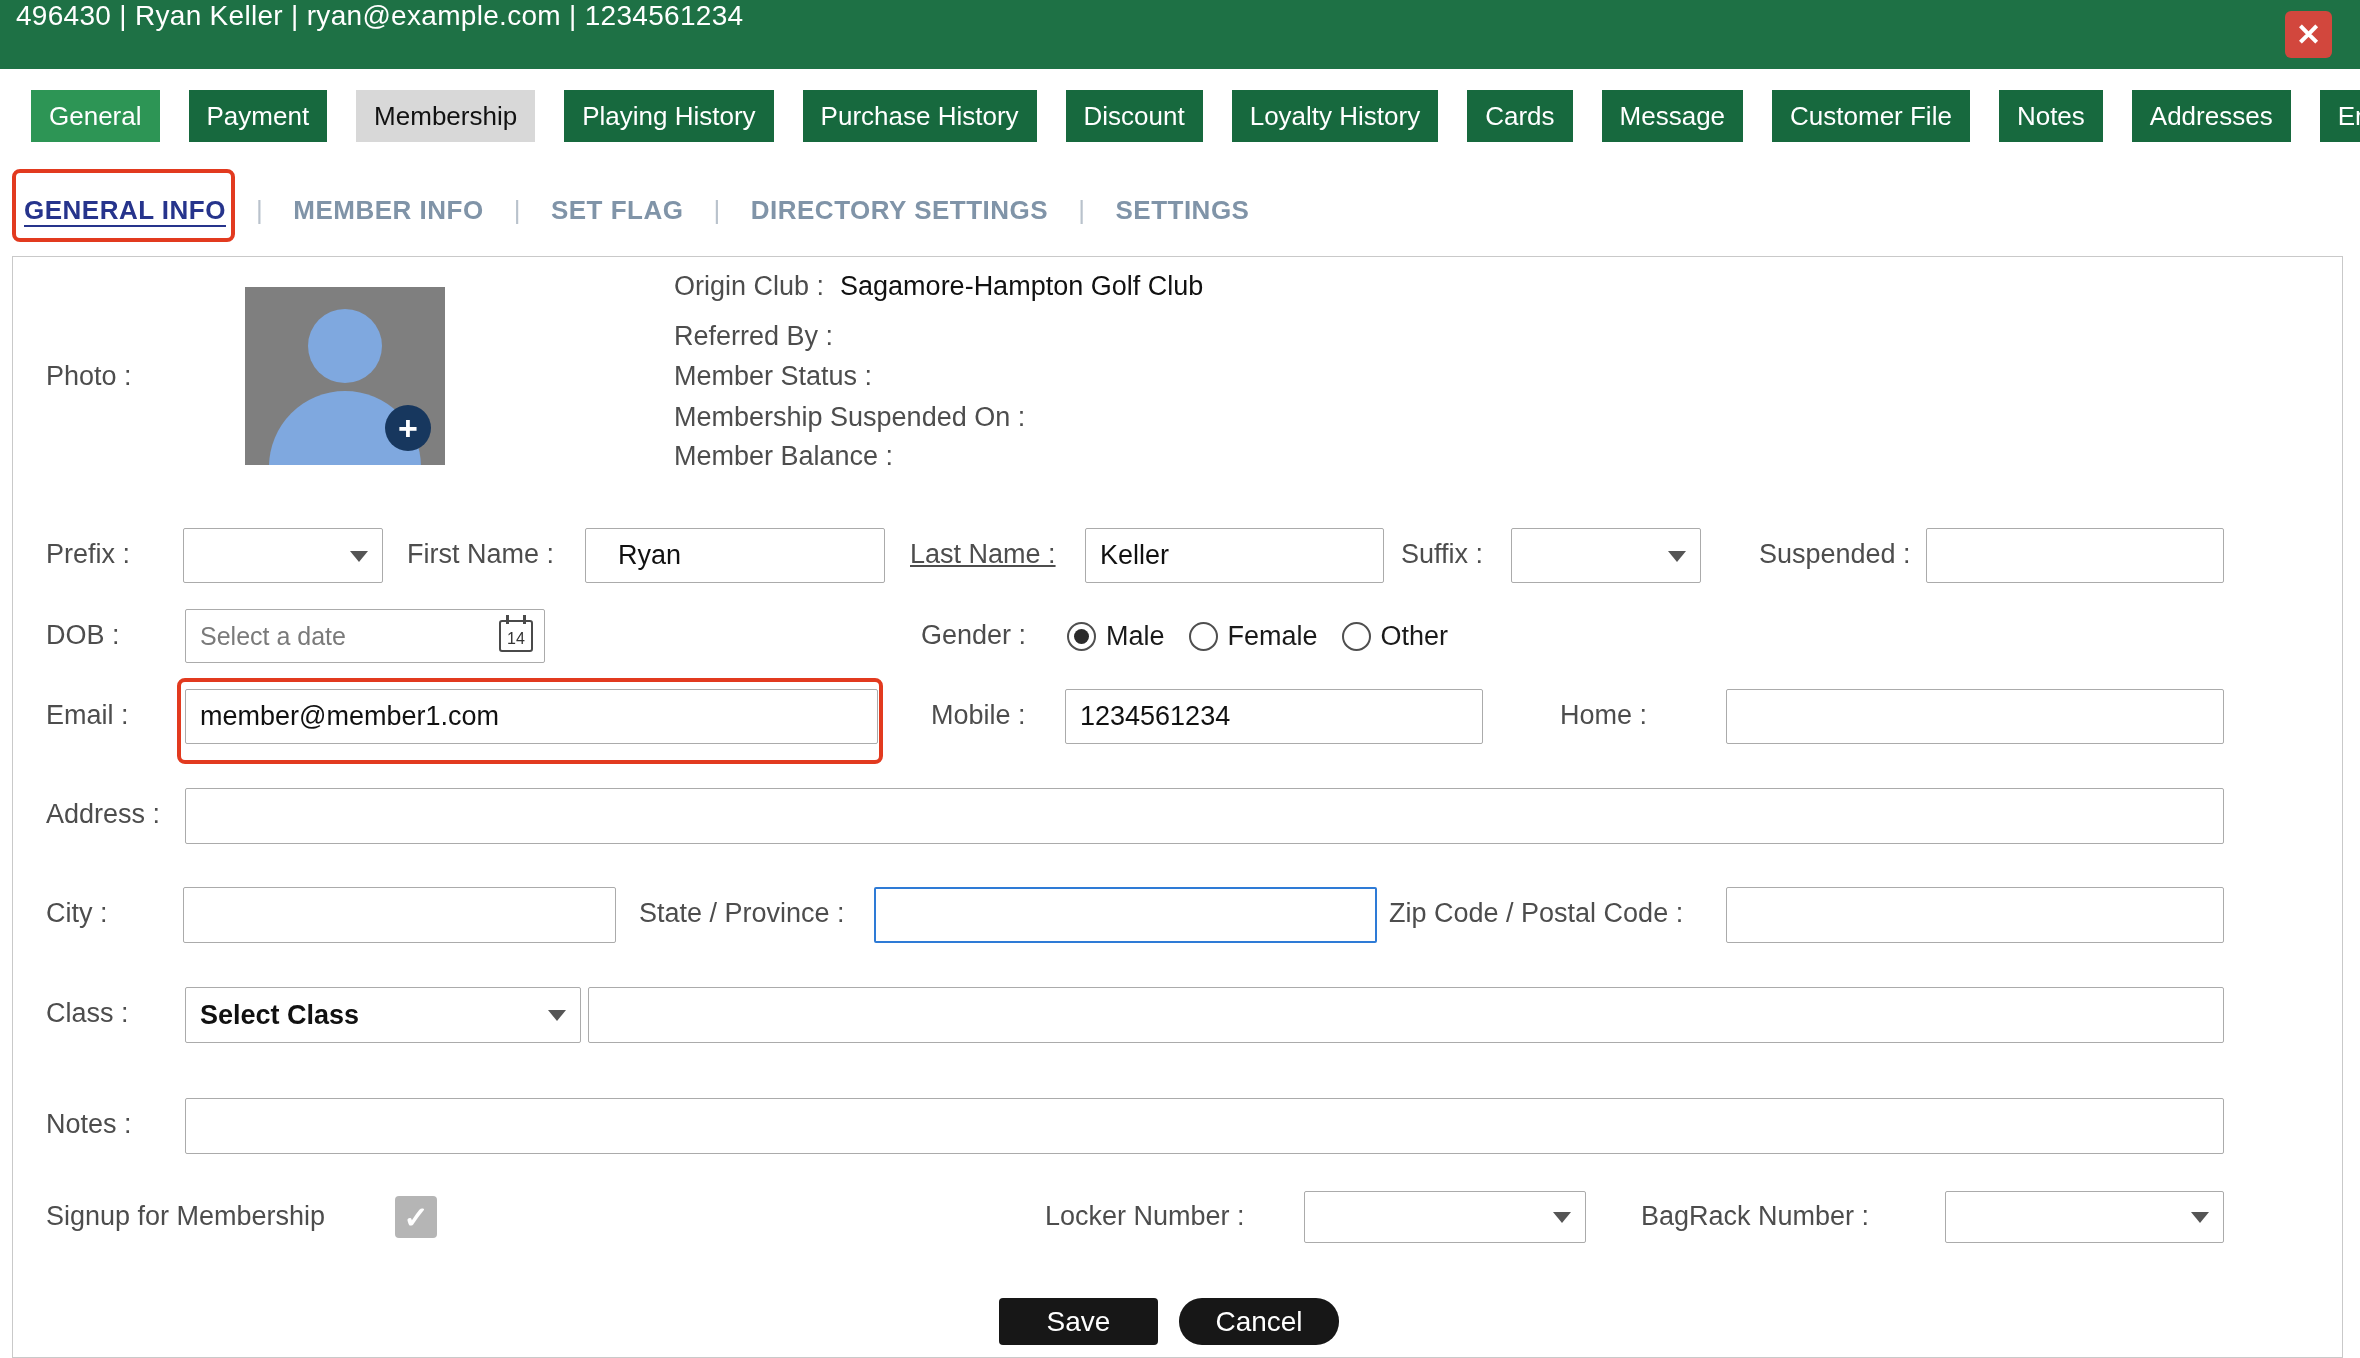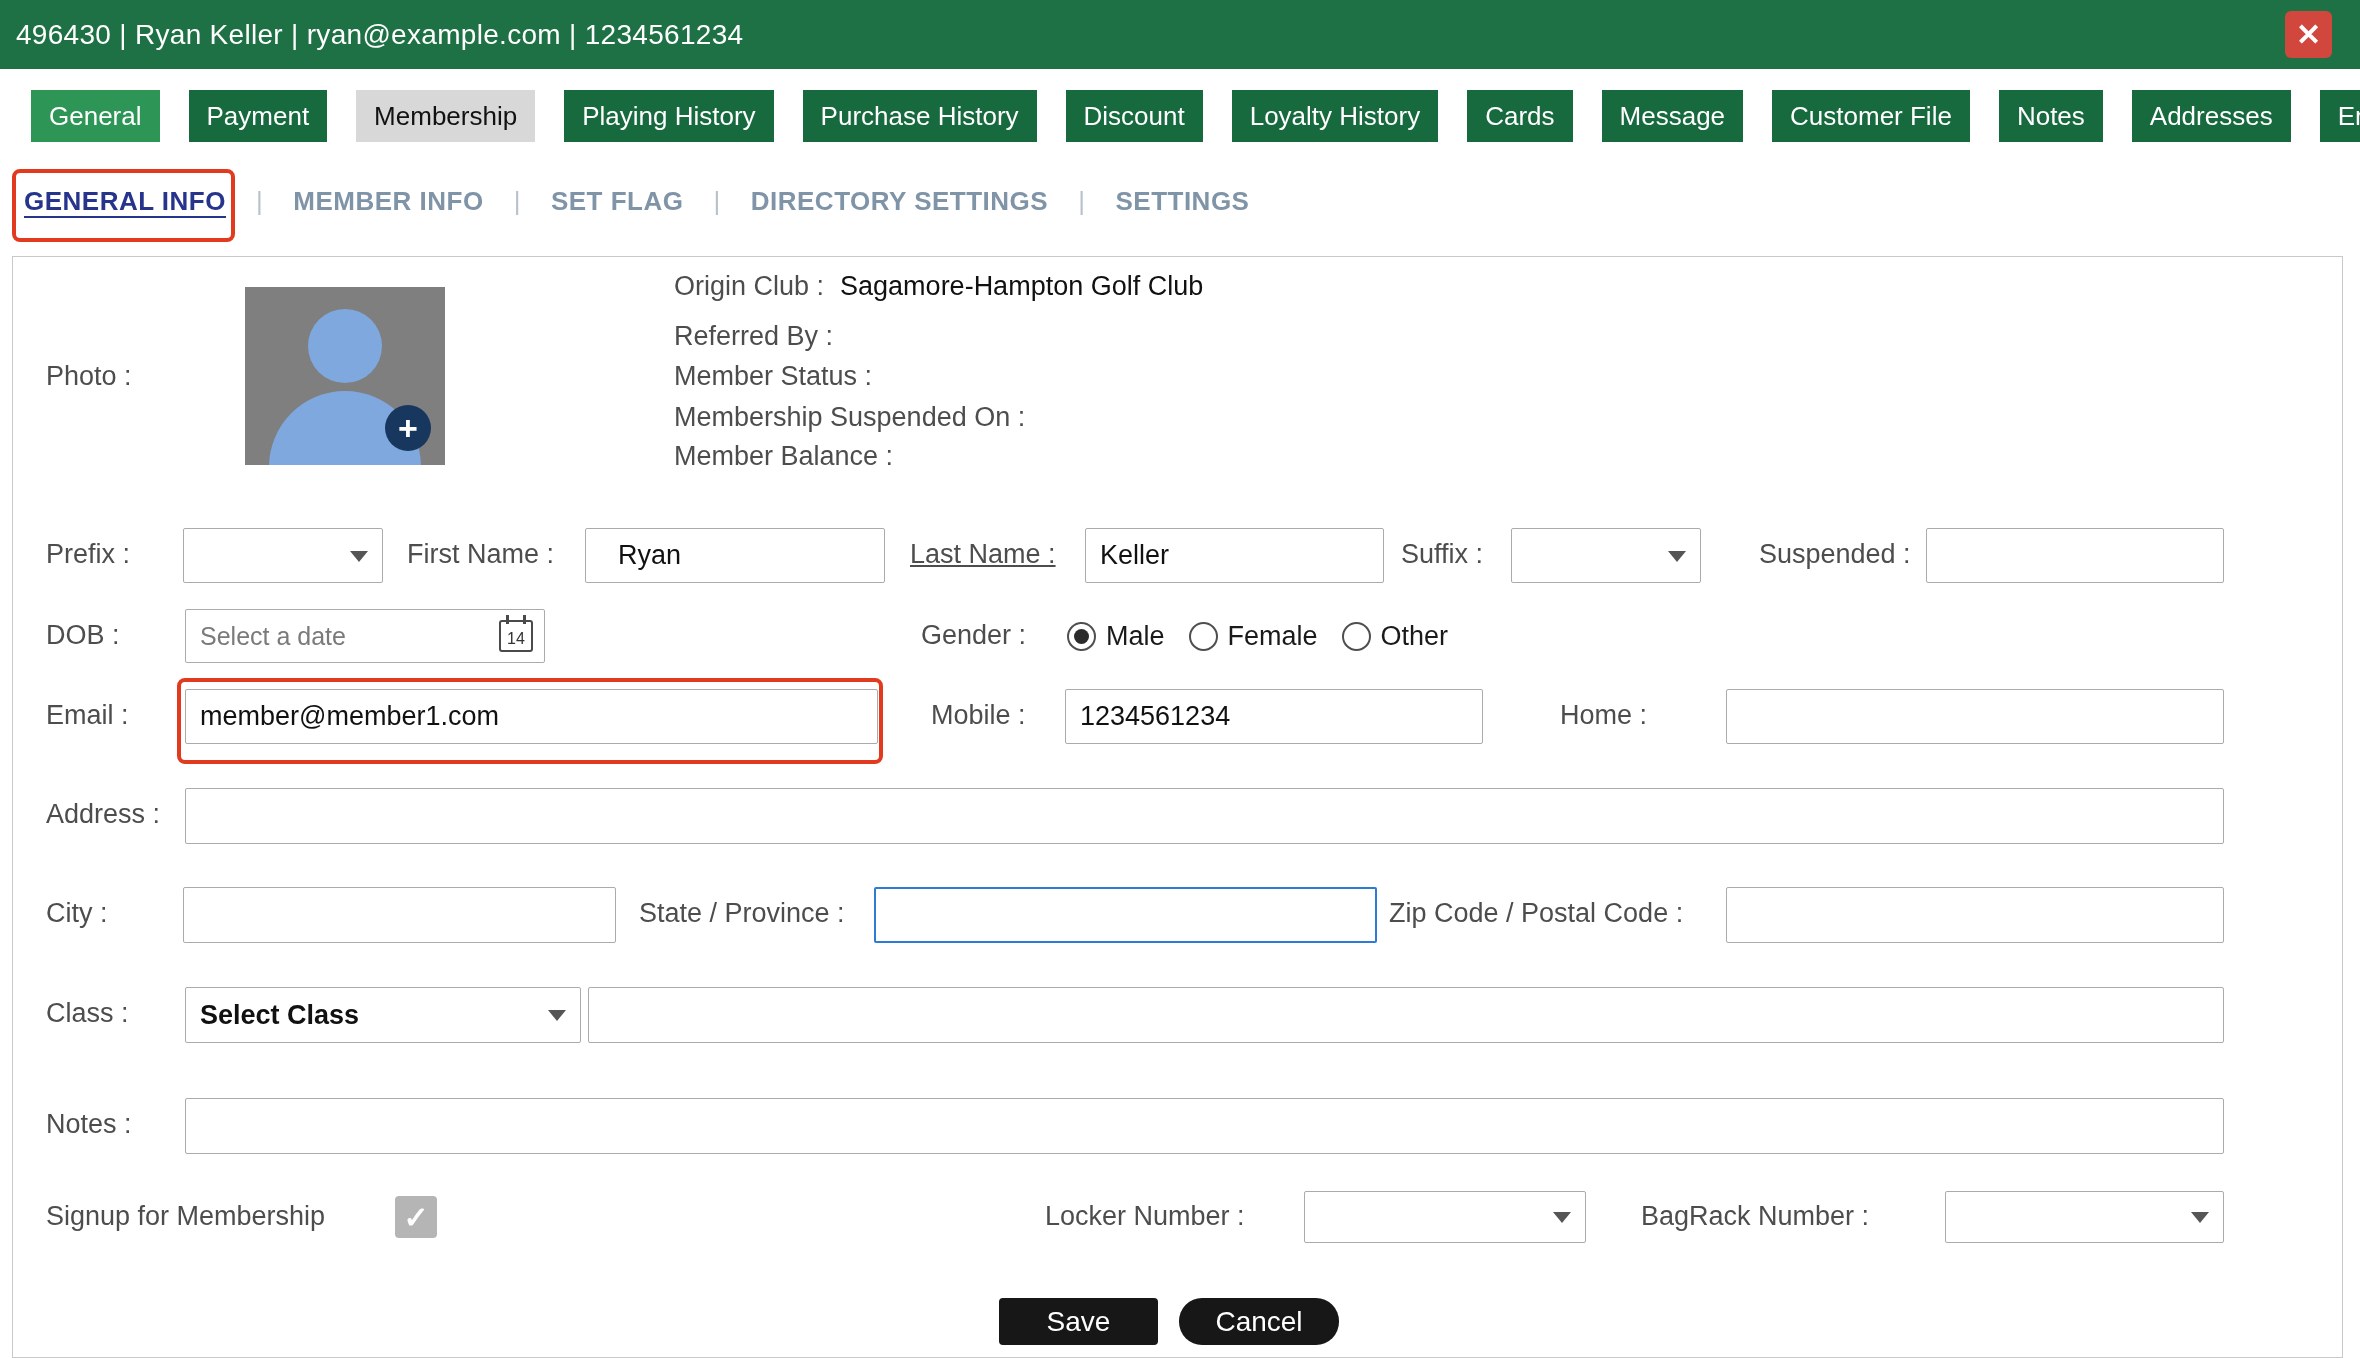--- a/index.html
+++ b/index.html
@@ -10,21 +10,21 @@
     position:relative;
     overflow:hidden;
     color:#111;
   }
   .page { position:relative; width:2360px; height:1358px; background:#fff; }
 
   
   .header {
     position:absolute; left:0; top:0; width:2360px; height:69px;
     background:#1E7145; color:#fff;
-    display:flex; align-items:center; padding-left:16px;
+    display:flex; align-items:flex-start; padding-left:16px;
     font-size:28px; letter-spacing:.3px;
   }
   .close-btn {
     position:absolute; right:28px; top:11px; width:47px; height:47px;
     background:#D2473D; border-radius:6px; color:#fff;
     display:flex; align-items:center; justify-content:center;
     font-size:30px; font-weight:bold; cursor:pointer;
   }
 
   
@@ -32,21 +32,21 @@
   .tab {
     height:52px; background:#17693E; color:#fff; font-size:26px;
     display:flex; align-items:center; padding:0 18px; cursor:pointer; white-space:nowrap;margin-left:16px;
   }
   .tab--green  { background:#2D9555; }
   .tab--selected { background:#D8D8D8; color:#121212; }
 
   
   .subnav {
     position:absolute; left:24px; top:186px; height:40px;
-    display:flex; align-items:flex-start; gap:30px;
+    display:flex; align-items:flex-end; gap:30px;
     font-size:26px; font-weight:bold; color:#8094A8; letter-spacing:.5px; white-space:nowrap;
   }
   .subnav .sep { color:#B9C2CC; font-weight:normal; }
   .subnav .active { color:#26348C; text-decoration:underline; text-underline-offset:6px; }
 
   
   .annotation {
     position:absolute; border:4px solid #E23A1F; border-radius:8px;
     background:transparent; pointer-events:none;
   }

